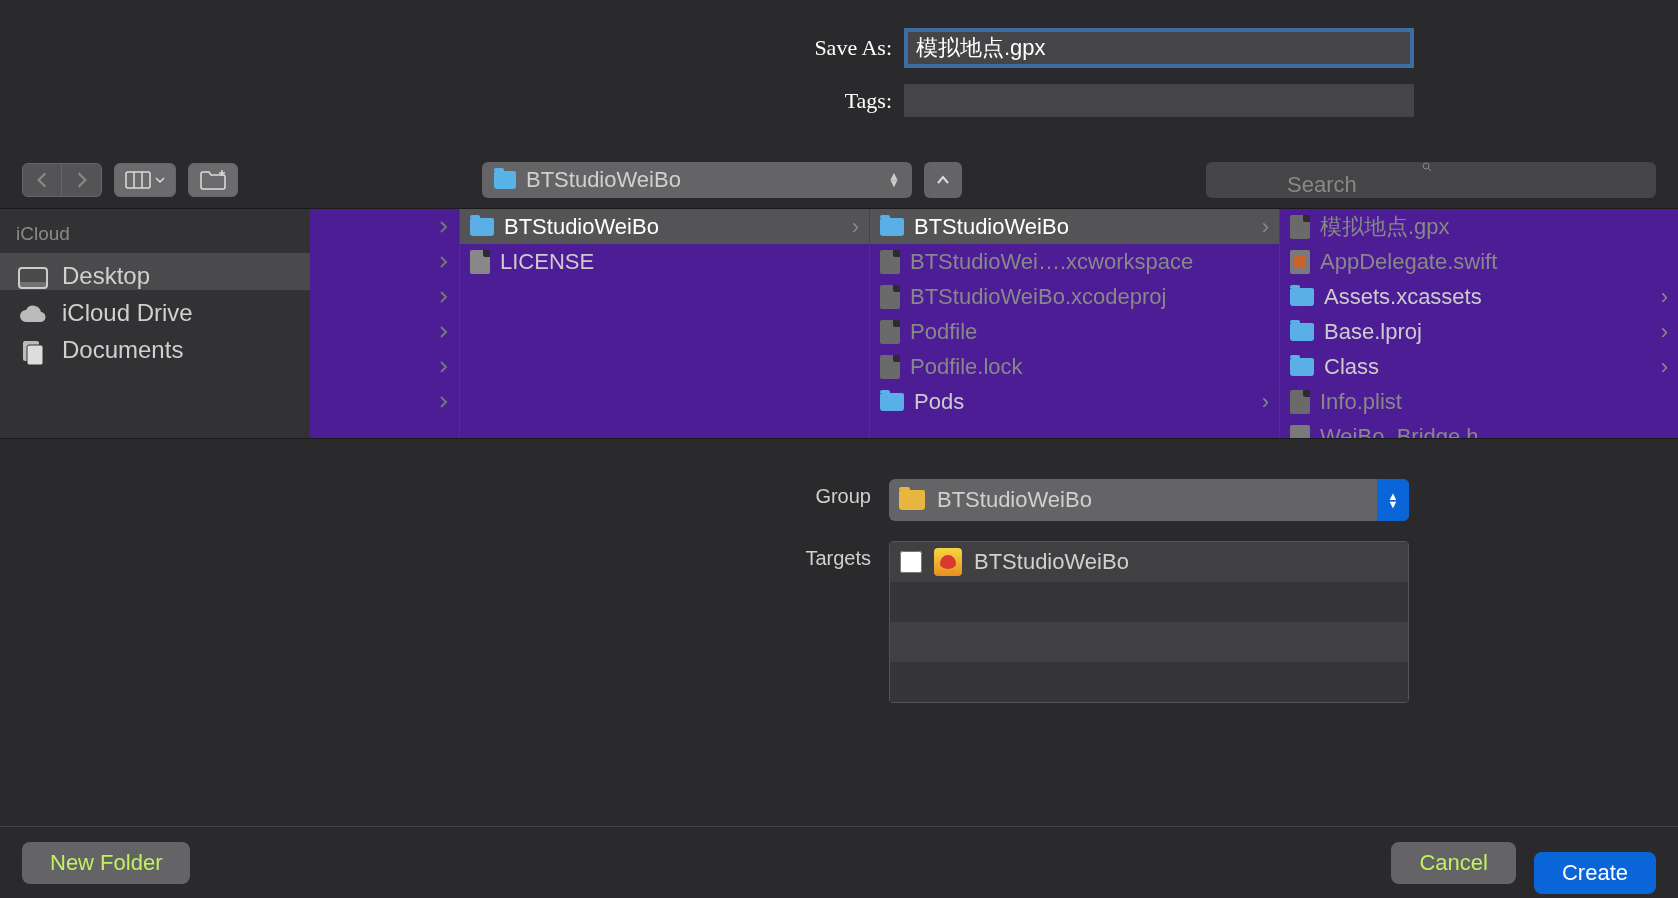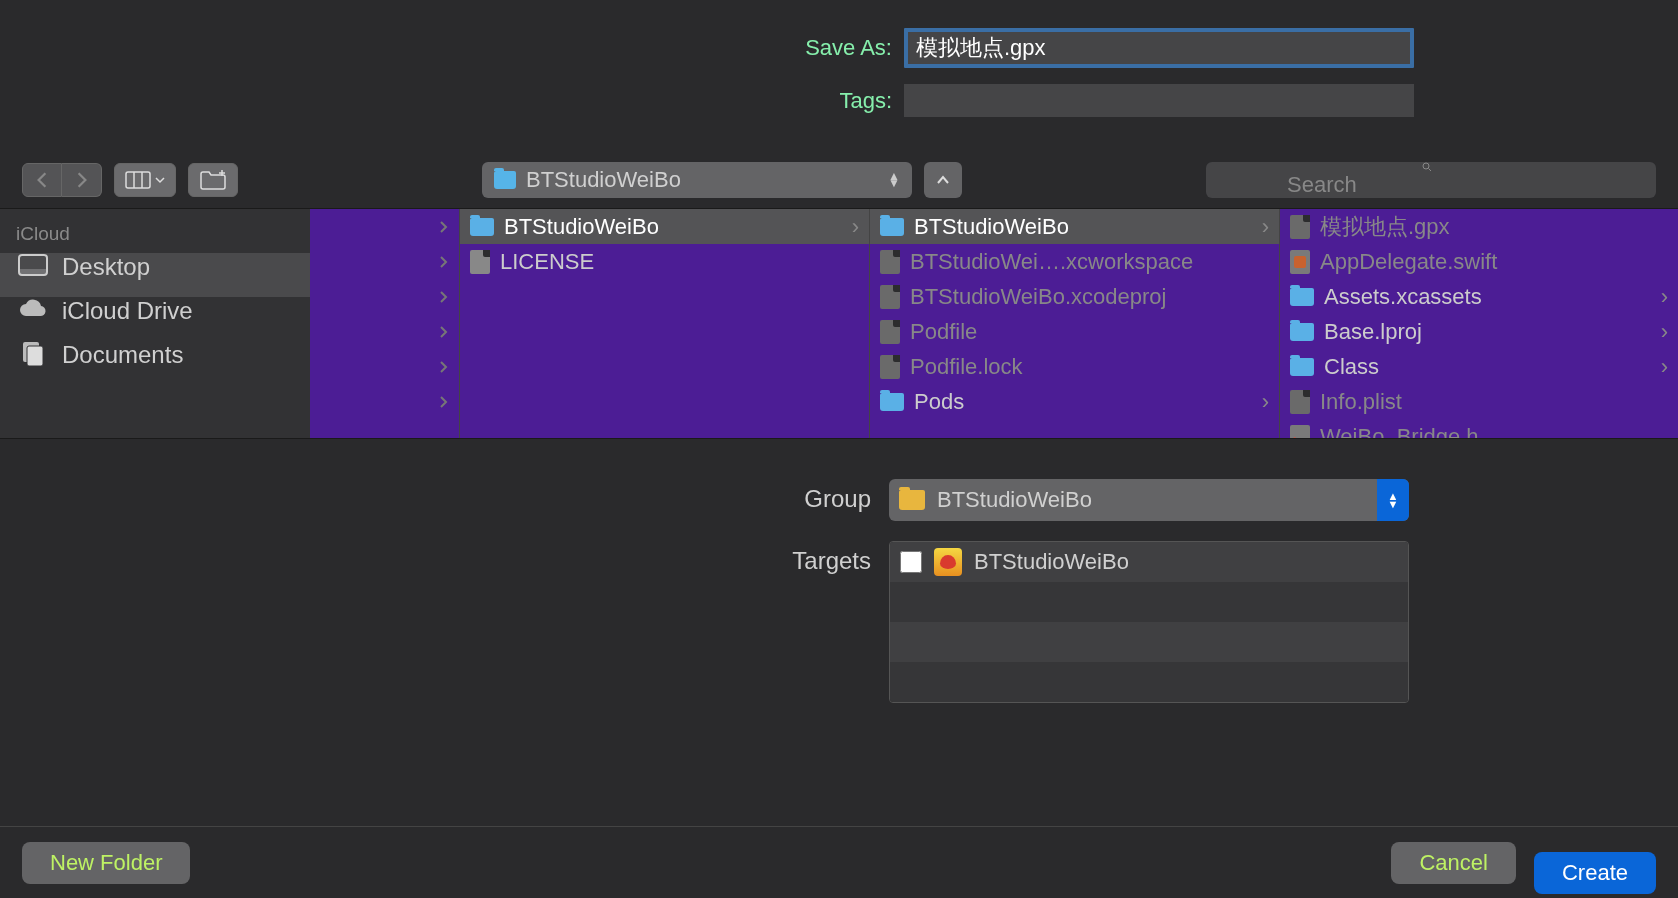--- a/index.html
+++ b/index.html
@@ -1,20 +1,20 @@
 <!DOCTYPE html>
 <html><head>
 <meta charset="utf-8">
 <style>
 * { margin: 0; padding: 0; box-sizing: border-box; font-family: -apple-system, "Helvetica Neue", Arial, sans-serif; }
 body { background: #2a2a2c; color: #d0d0d0; width: 1678px; height: 898px; overflow: hidden; font-size: 22px; }
 
 .top-section { padding: 28px 0 18px 0; }
 .form-row { display: flex; align-items: center; margin-bottom: 16px; justify-content: center; }
-.form-label { width: 640px; text-align: right; padding-right: 12px; color: #86efac; font-size: 22px; }
+.form-label { width: 640px; text-align: right; padding-right: 12px; color: #ffffff; font-size: 22px; font-family: Liberation Serif, serif; }
 .save-input { width: 510px; height: 40px; background: #454547; border: 4px solid #3a6ea5; outline: none; color: #fff; font-size: 22px; padding: 0 8px; border-radius: 1px; }
 .tags-input { width: 510px; height: 33px; background: #454547; border: none; outline: none; color: #fff; font-size: 22px; padding: 0 8px; }
 
 .toolbar { height: 58px; display: flex; align-items: center; padding: 0 22px; gap: 12px; border-bottom: 1px solid #1a1a1a; }
 .nav-btns { display: flex; }
 .nav-btn { width: 40px; height: 34px; background: #545456; border: 1px solid #666; display: flex; align-items: center; justify-content: center; cursor: pointer; }
 .nav-btn:first-child { border-radius: 6px 0 0 6px; }
 .nav-btn:last-child { border-radius: 0 6px 6px 0; border-left: none; }
 .nav-btn svg { width: 12px; height: 18px; }
 .view-btn { width: 62px; height: 34px; background: #6b6b6d; border: 1px solid #666; border-radius: 6px; display: flex; align-items: center; justify-content: center; cursor: pointer; gap: 4px; }
@@ -28,21 +28,21 @@
 
 .spacer { flex: 1; }
 .search-box { width: 450px; height: 36px; background: #454547; border-radius: 6px; display: flex; align-items: center; padding: 0 12px; flex-direction: column; }
 .search-box svg { width: 20px; height: 20px; margin-right: 8px; }
 .search-box input { flex: 1; background: transparent; border: none; outline: none; color: #fff; font-size: 22px; }
 .search-box input::placeholder { color: #888; }
 
 .browser { display: flex; height: 230px; background: #4c1d95; border-bottom: 1px solid #1a1a1a; }
 .sidebar { width: 310px; background: #323234; padding: 10px 0; overflow: hidden; }
 .sidebar-header { color: #8a8a8a; font-size: 19px; padding: 4px 16px 8px 16px; }
-.sidebar-item { height: 44px; display: flex; align-items: flex-start; padding: 0 18px; cursor: pointer; gap: 14px; font-size: 24px; }
+.sidebar-item { height: 37px; display: flex; align-items: flex-end; padding: 0 18px; cursor: pointer; gap: 14px; font-size: 24px; }
 .sidebar-item.selected { background: #4a4a4c; }
 .sidebar-ico { width: 30px; height: 24px; display:flex; align-items:center; justify-content:center; }
 
 .mini-col { width: 150px; border-right: 1px solid #444; }
 .mini-row { height: 35px; display:flex; align-items:center; justify-content:flex-end; padding-right:10px; color:#777; }
 .mini-row svg { width:10px; height:14px; }
 
 .column { flex: 0 0 410px; border-right: 1px solid #444; overflow-y: auto; }
 .column.last { flex: 1; border-right: none; }
 .file-row { height: 35px; display: flex; align-items: center; padding: 0 10px; cursor: pointer; gap: 10px; font-size: 22px; color: #ccc; white-space: nowrap; }
@@ -54,21 +54,21 @@
 .doc-ico { width: 20px; height: 24px; background: #888; border-radius: 2px; position:relative; flex-shrink:0; }
 .doc-ico.dim { background: #6a6a6a; }
 .doc-ico::after { content:''; position:absolute; top:0; right:0; width:7px; height:7px; background:#2c2c2e; border-bottom-left-radius:2px; }
 .swift-ico { width:20px; height:24px; background:#7a7a7a; border-radius:2px; flex-shrink:0; display:flex; align-items:center; justify-content:center; }
 .swift-ico::after { content:''; width:12px; height:12px; background:#c8622e; border-radius:2px; }
 .h-ico { width:20px; height:24px; background:#7a7a7a; border-radius:2px; flex-shrink:0; position:relative; }
 .h-ico::after { content:'h'; position:absolute; bottom:0; left:3px; font-size:12px; color:#c85a4a; font-weight:bold; }
 
 .options-section { padding: 40px 0 30px 0; }
 .opt-row { display: flex; align-items: flex-start; justify-content: center; margin-bottom: 20px; }
-.opt-label { width: 620px; text-align: right; padding-right: 18px; font-size: 24px; color: #d0d0d0; padding-top: 6px; }
+.opt-label { width: 620px; text-align: right; padding-right: 18px; font-size: 20px; color: #d0d0d0; padding-top: 6px; }
 .group-dropdown { width: 520px; height: 42px; background: #646466; border-radius: 6px; display: flex; align-items: center; padding: 0 10px; cursor: pointer; position: relative; }
 .group-dropdown .yellow-folder { width: 26px; height: 20px; background: #e8b63e; border-radius: 2px 2px 3px 3px; margin-right: 12px; position:relative; }
 .group-dropdown .yellow-folder::before { content:''; position:absolute; top:-3px; left:0; width:11px; height:3px; background:#e8b63e; border-radius:2px 2px 0 0; }
 .group-dropdown .dd-arrows { position:absolute; right:0; top:0; bottom:0; width:32px; background:#0a66d8; border-radius:0 6px 6px 0; display:flex; flex-direction:column; align-items:center; justify-content:center; color:#fff; font-size:11px; line-height:8px; }
 .targets-list { width: 520px; border: 1px solid #555; border-radius: 4px; overflow: hidden; }
 .target-row { height: 40px; display: flex; align-items: center; padding: 0 10px; gap: 12px; background: #404042; }
 .target-row.alt { background: #363638; }
 .target-row input[type=checkbox] { width: 22px; height: 22px; accent-color: #555; }
 .weibo-ico { width: 28px; height: 28px; background: linear-gradient(#f5d742, #e89020); border-radius: 4px; display:flex; align-items:center; justify-content:center; }
 .weibo-ico::after { content:''; width:16px; height:14px; background:#d93a2e; border-radius:50% 50% 50% 50% / 60% 60% 40% 40%; }

